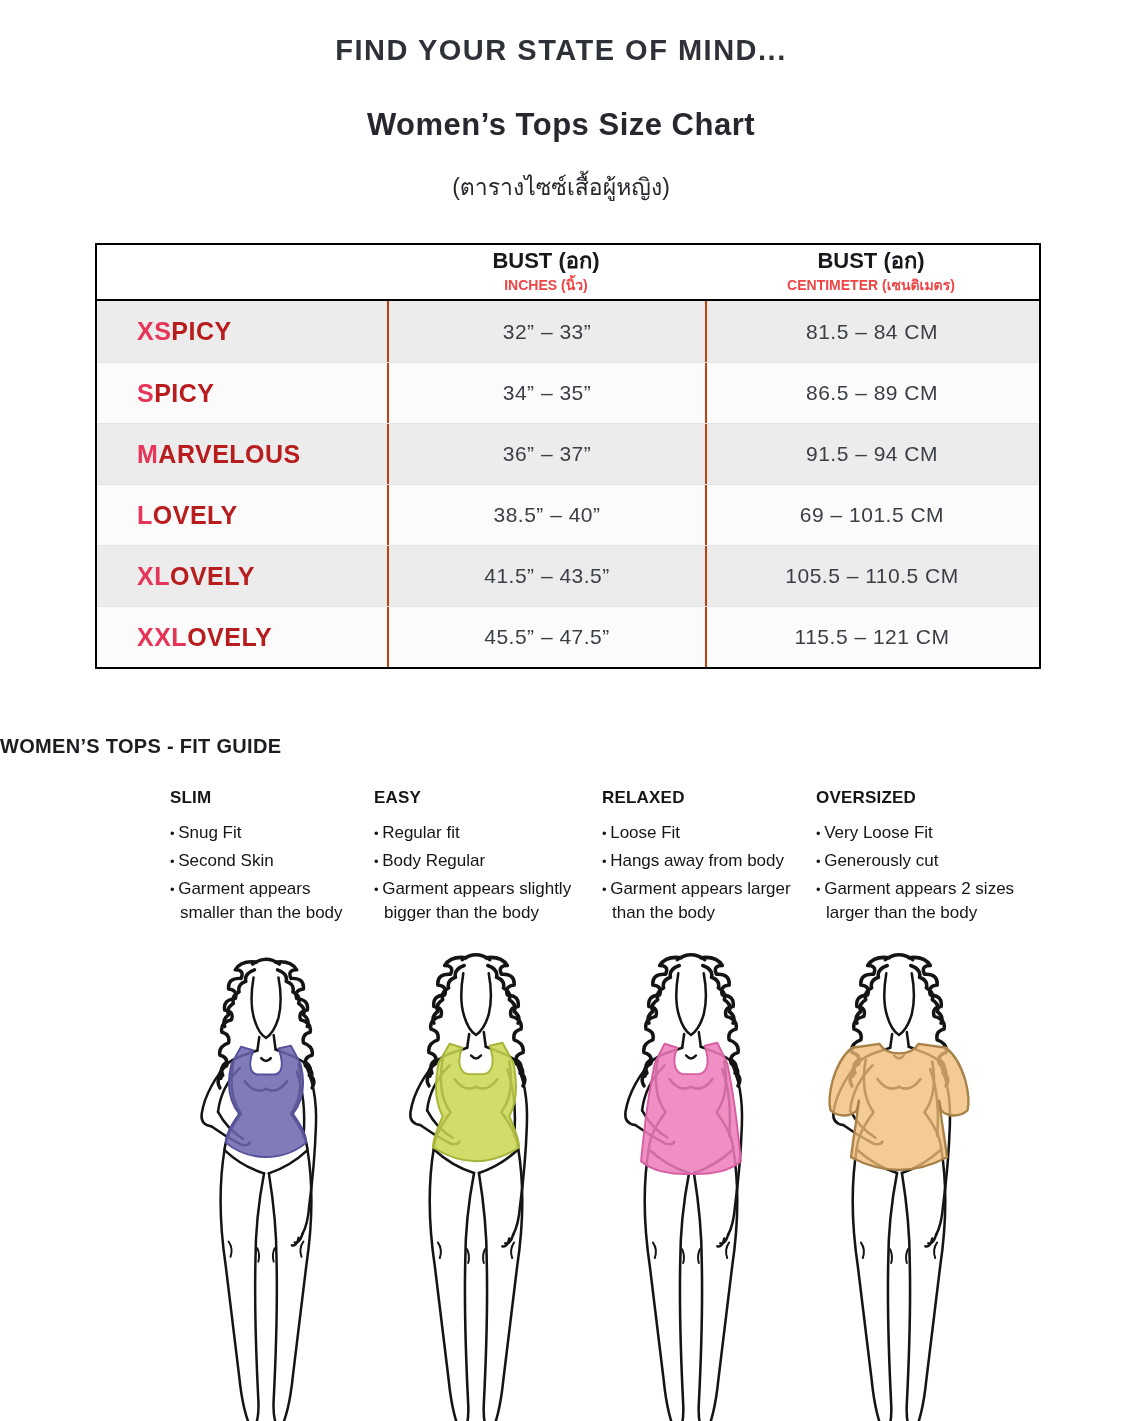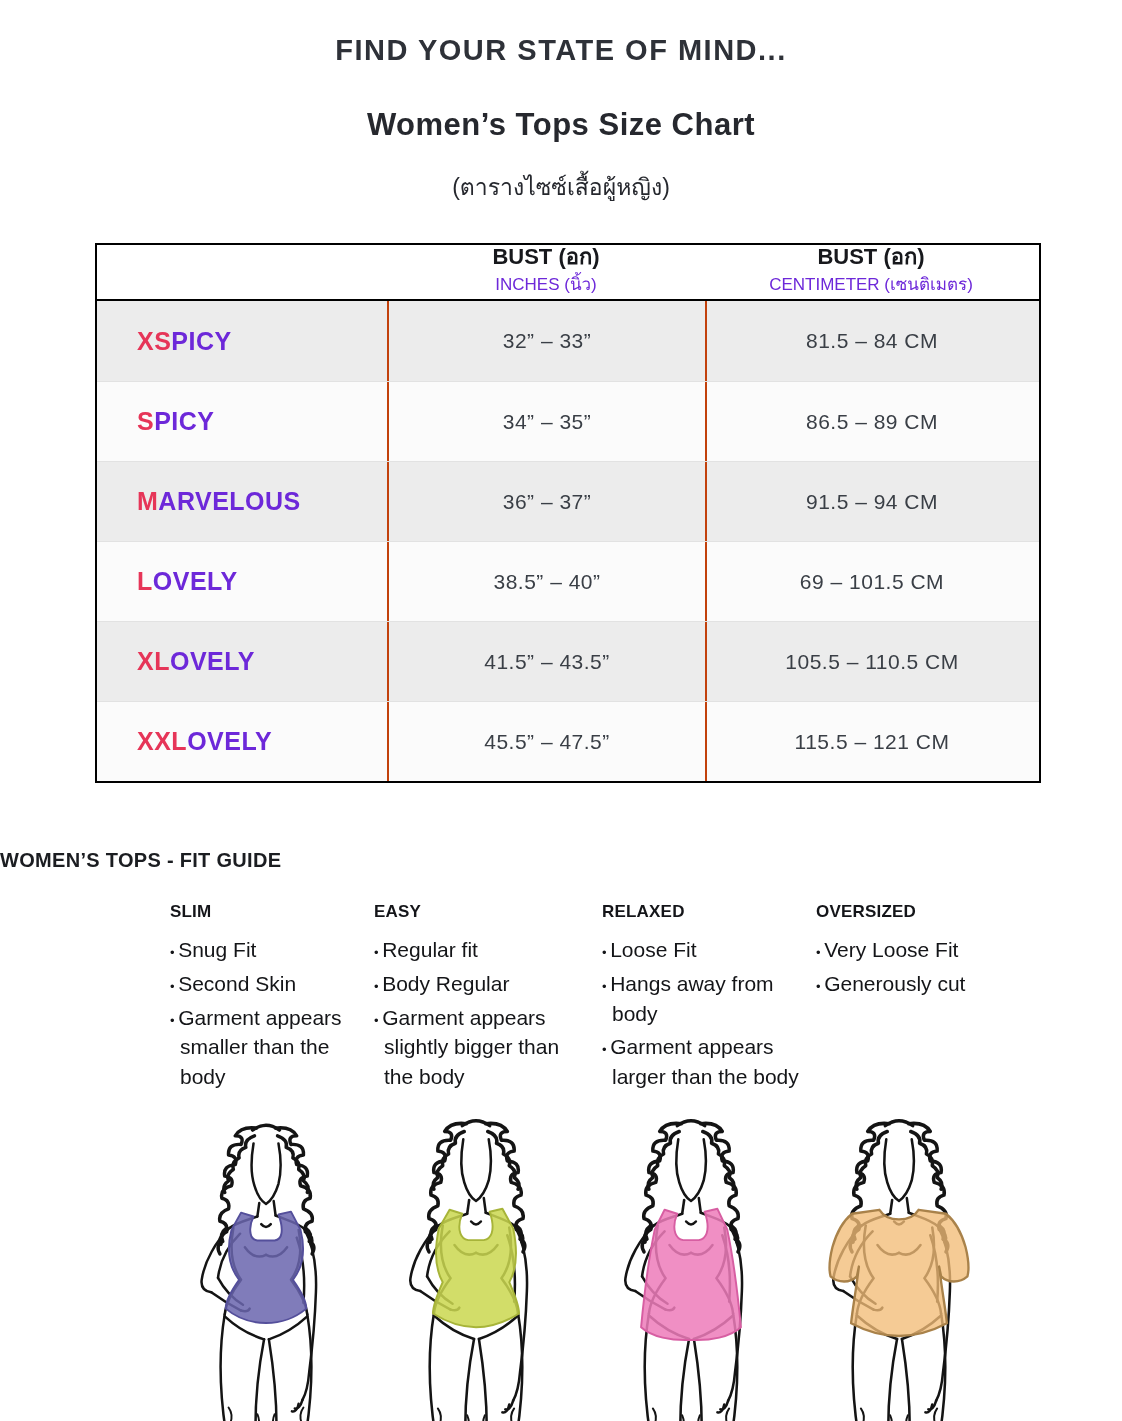--- a/index.html
+++ b/index.html
@@ -28,47 +28,47 @@
   .size-table {
     width:946px; margin:38px 0 0 95px;
     border:2px solid #000; background:#fff;
   }
   .thead {
     display:grid; grid-template-columns:290px 318px 332px;
     height:56px; border-bottom:2px solid #000;text-align:center;
   }
   .th { display:flex; flex-direction:column; justify-content:flex-end; align-items:center; padding-bottom:3px; }
   .th-main { font-size:22px; font-weight:600; color:#17181c; line-height:1.1; }
-  .th-sub  { font-size:17px; font-weight:400; color:#6d28d9; margin-top:1px; }
+  .th-sub  { font-size:14px; font-weight:700; color:#ef4444; margin-top:1px; }
 
   .tr {
-    display:grid; grid-template-columns:290px 318px 332px; height:80px;
+    display:grid; grid-template-columns:290px 318px 332px; height:61px;
   }
   .tr:nth-child(odd)  { background:#ececec; }
   .tr:nth-child(even) { background:#fbfbfb; }
   .tr + .tr { border-top:1px solid #e2e2e2; }
   .td { display:flex; align-items:center; justify-content:center; }
   .td + .td { border-left:2px solid #c2410c; }
   .td-size { justify-content:flex-start; padding-left:40px; font-size:25px; font-weight:700; letter-spacing:.5px; }
   .size-prefix { color:#e63558; }
-  .size-rest   { color:#6d28d9; }
+  .size-rest   { color:#b91c1c; }
   .td-val { font-size:21px; color:#3a3f46; letter-spacing:.5px; }
 
   
   .fit-title {
     margin:66px 0 0; 
     font-size:20px; font-weight:700; letter-spacing:.3px; color:#1b1d21;
   }
   .fit-grid {
     display:grid; grid-template-columns:192px 216px 202px 202px;
     column-gap:12px; margin:30px 0 0 170px; width:820px;
   }
   .fit-name { font-size:17px; font-weight:700; color:#141519; margin:0 0 13px; letter-spacing:.2px; }
   .bullet {
-    font-size:21px; line-height:1.42; color:#141518; margin:0 0 4px;
+    font-size:17px; line-height:1.42; color:#141518; margin:0 0 4px;
     padding-left:10px; text-indent:-10px;
   }
   .bullet::before { content:"\2022\00a0"; font-size:13px; }
 
   
   .figures-grid {
     display:grid; grid-template-columns:192px 216px 202px 202px;
     column-gap:6px; margin:14px 0 0 170px; width:820px;
   }
   .figure-cell { display:flex; justify-content:center; }
@@ -173,20 +173,21 @@
   <div class="fit-col">
     <div class="fit-name">RELAXED</div>
     <div class="bullet">Loose Fit</div>
     <div class="bullet">Hangs away from body</div>
     <div class="bullet">Garment appears larger than the body</div>
   </div>
   <div class="fit-col">
     <div class="fit-name">OVERSIZED</div>
     <div class="bullet">Very Loose Fit</div>
     <div class="bullet">Generously cut</div>
+    <div class="bullet">Garment appears 2 sizes larger than the body</div>
   </div>
 </div>
 
 <svg class="hidden-defs" aria-hidden="true">
   <defs>
     <g id="fig-body" stroke="#141414" stroke-width="2.6" fill="none" stroke-linecap="round" stroke-linejoin="round">
 
       <g stroke-width="3.6">
         <path d="M86,16 Q100,6 114,16"></path>
         <path d="M90,14 q-16,-2 -22,8 q10,0 6,9 q-14,-1 -13,11 q10,1 7,10 q-13,1 -11,12 q10,1 7,10 q-12,3 -10,13 q9,2 7,11 q-11,4 -9,13 q9,2 7,11 q-9,5 -6,13"></path>

